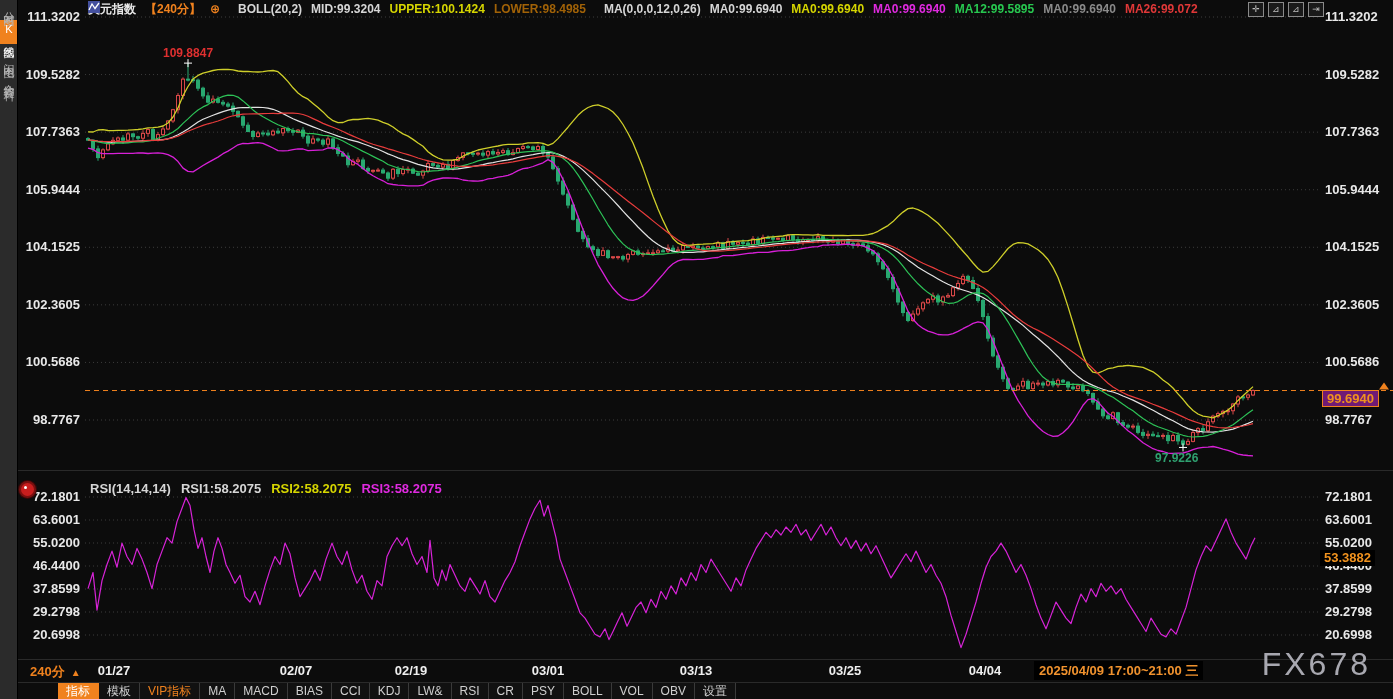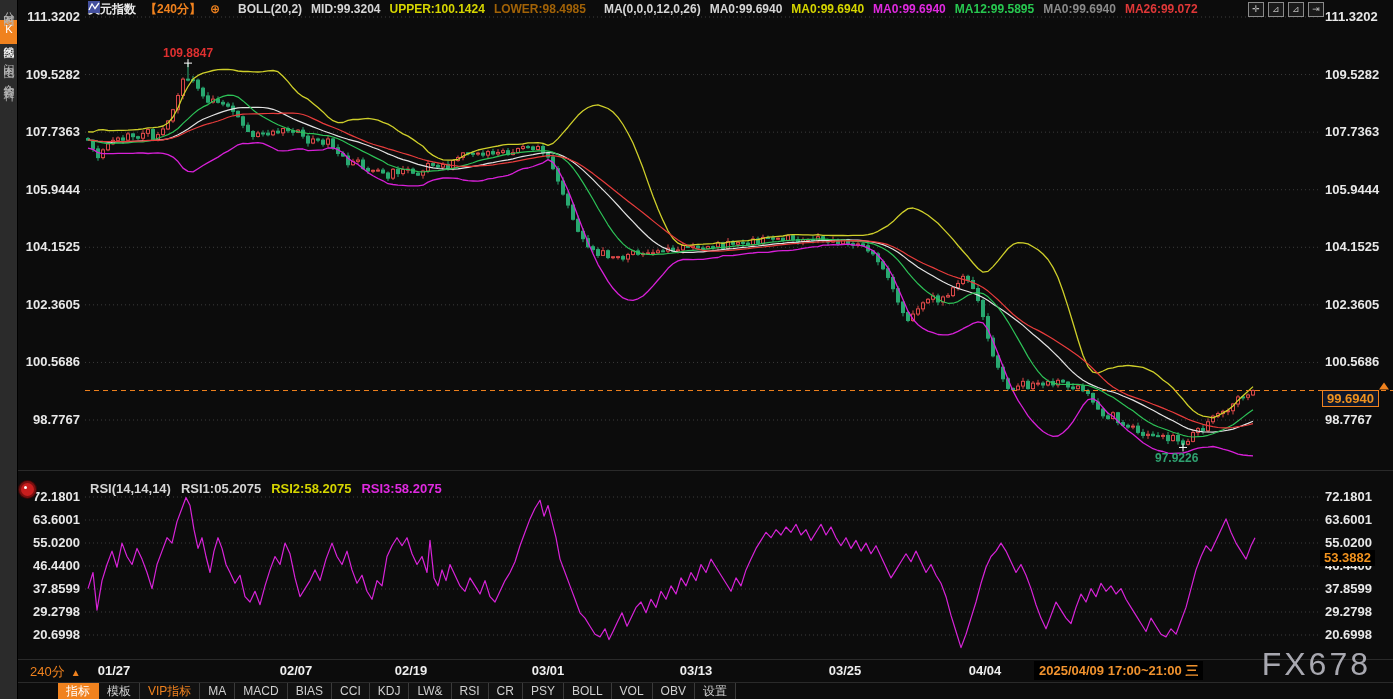--- a/index.html
+++ b/index.html
@@ -14,37 +14,37 @@
   
   #hdr{left:88px;top:1px;height:15px;display:flex;gap:9px;align-items:center;font-size:12px;font-weight:bold;white-space:nowrap;z-index:20;}
   .hdr-item{line-height:14px;}
   .mini-ico{width:12px;height:12px;display:inline-block;}
   #win-icons{right:69px;top:2px;display:flex;gap:4px;z-index:20;}
   .win-ico{width:14px;height:13px;border:1px solid #8a8a8a;color:#bdbdbd;font-size:9px;line-height:12px;
            text-align:center;background:#1a1a1a;cursor:pointer;}
   
   .ylab{position:absolute;font-size:13px;font-weight:bold;color:#e8e8e8;line-height:15px;}
   
-  #price-tag{left:1322px;top:390px;border:1px solid #f0821e;color:#f0921e;background:#0f172a;
+  #price-tag{left:1322px;top:390px;border:1px solid #f0821e;color:#f0921e;background:#701a75;
              font-size:13px;font-weight:bold;padding:0 4px;line-height:15px;z-index:15;}
   #rsi-tag{left:1320px;top:550px;background:#000;color:#f0921e;font-size:13px;font-weight:bold;
            padding:0 4px;line-height:16px;z-index:15;}
   
   .annot{position:absolute;font-size:12px;font-weight:bold;z-index:12;}
   #annot-high{color:#e03030;}
   #annot-low{color:#2fa070;}
   
   #rsi-hdr{left:90px;top:481px;display:flex;gap:10px;font-size:13px;font-weight:bold;z-index:12;white-space:nowrap;}
   #rsi-gear{left:19px;top:481px;width:13px;height:13px;border-radius:50%;background:#c81e1e;
             border:2px solid #7a1010;box-shadow:0 0 0 1px #3a0808;z-index:12;}
   #rsi-gear:after{content:"";position:absolute;left:3px;top:3px;width:3px;height:3px;border-radius:50%;background:#fff;}
   
   #xaxis{left:0;top:661px;height:21px;width:1393px;z-index:12;}
   #period-badge{left:30px;top:663px;display:flex;gap:6px;align-items:center;color:#f0821e;
-                font-size:13px;font-weight:normal;}
+                font-size:13px;font-weight:bold;}
   .xdate{position:absolute;top:2px;transform:translateX(-50%);color:#efefef;font-size:13px;font-weight:bold;}
   #session-box{left:1034px;top:661px;background:#000;color:#f0922e;font-size:13px;font-weight:bold;
                padding:1px 5px;line-height:17px;}
   
   #watermark{right:22px;bottom:16px;font-size:32px;font-weight:normal;color:#b9b9c2;letter-spacing:3px;
              opacity:.9;z-index:11;}
   
   #toolbar{left:15px;top:683px;height:16px;display:flex;z-index:30;padding-left:43px;}
   .tb-item{font-size:12px;color:#cfcfcf;line-height:16px;padding:0 8px;border-right:1px solid #3a3a3a;
            background:#111;cursor:pointer;white-space:nowrap;}
@@ -640,21 +640,21 @@
 
   <div id="price-tag" class="abs">99.6940</div>
   <div id="rsi-tag" class="abs">53.3882</div>
 
   <div id="annot-high" class="annot" style="left: 163px; top: 46.12px;">109.8847</div>
   <div id="annot-low" class="annot" style="left: 1155px; top: 451.441px;">97.9226</div>
 
   <div id="rsi-gear" class="abs"></div>
   <div id="rsi-hdr" class="abs">
       <span style="color: rgb(214, 214, 214);">RSI(14,14,14)</span>
-      <span style="color: rgb(214, 214, 214);">RSI1:05.2075</span>
+      <span style="color: rgb(214, 214, 214);">RSI1:58.2075</span>
       <span style="color: rgb(214, 214, 0);">RSI2:58.2075</span>
       <span style="color: rgb(224, 42, 224);">RSI3:58.2075</span>
     </div>
 
   <div class="divider abs" style="left:17px;top:470px;width:1376px;"></div>
   <div class="divider abs" style="left:17px;top:659px;width:1376px;"></div>
   <div class="divider abs" style="left:0;top:682px;width:1393px;"></div>
 
   <div id="xaxis" class="abs">
     <div id="session-box" class="abs" style="top:0px;">2025/04/09 17:00~21:00 三</div>

